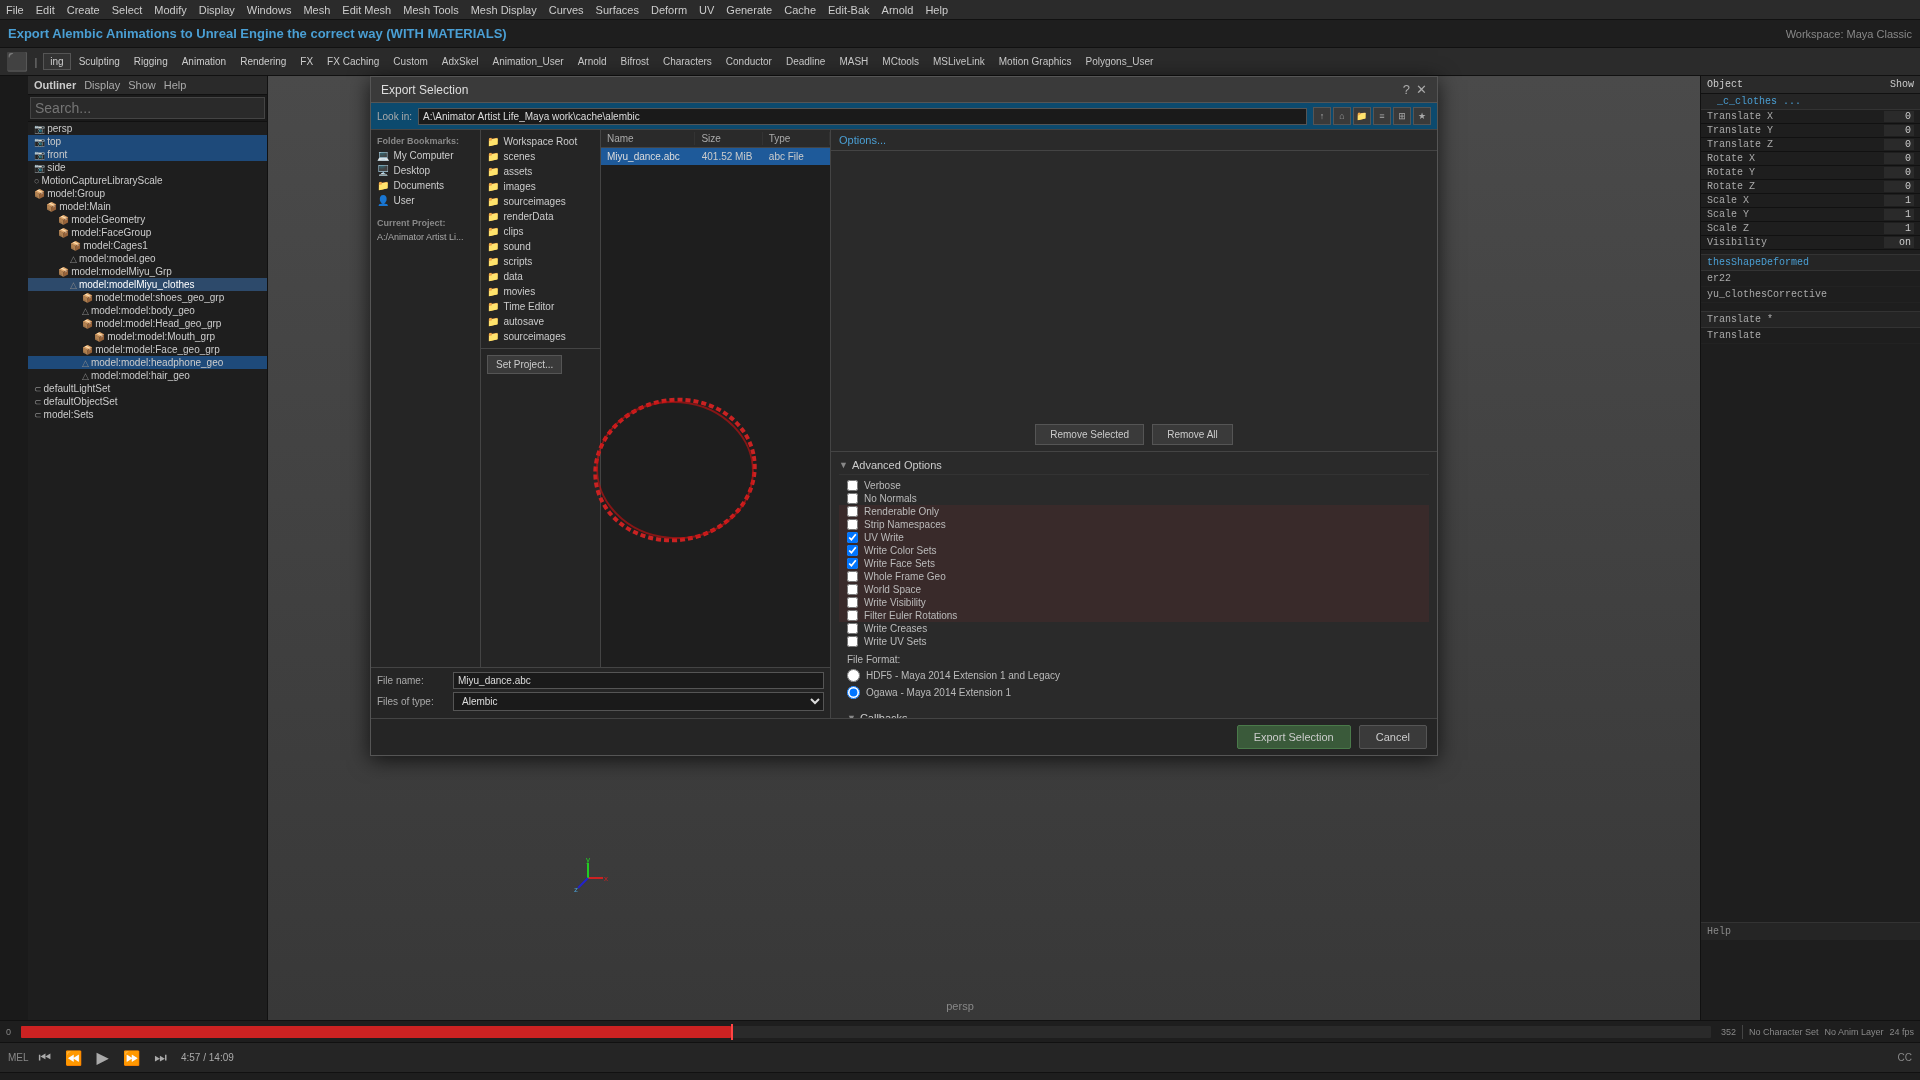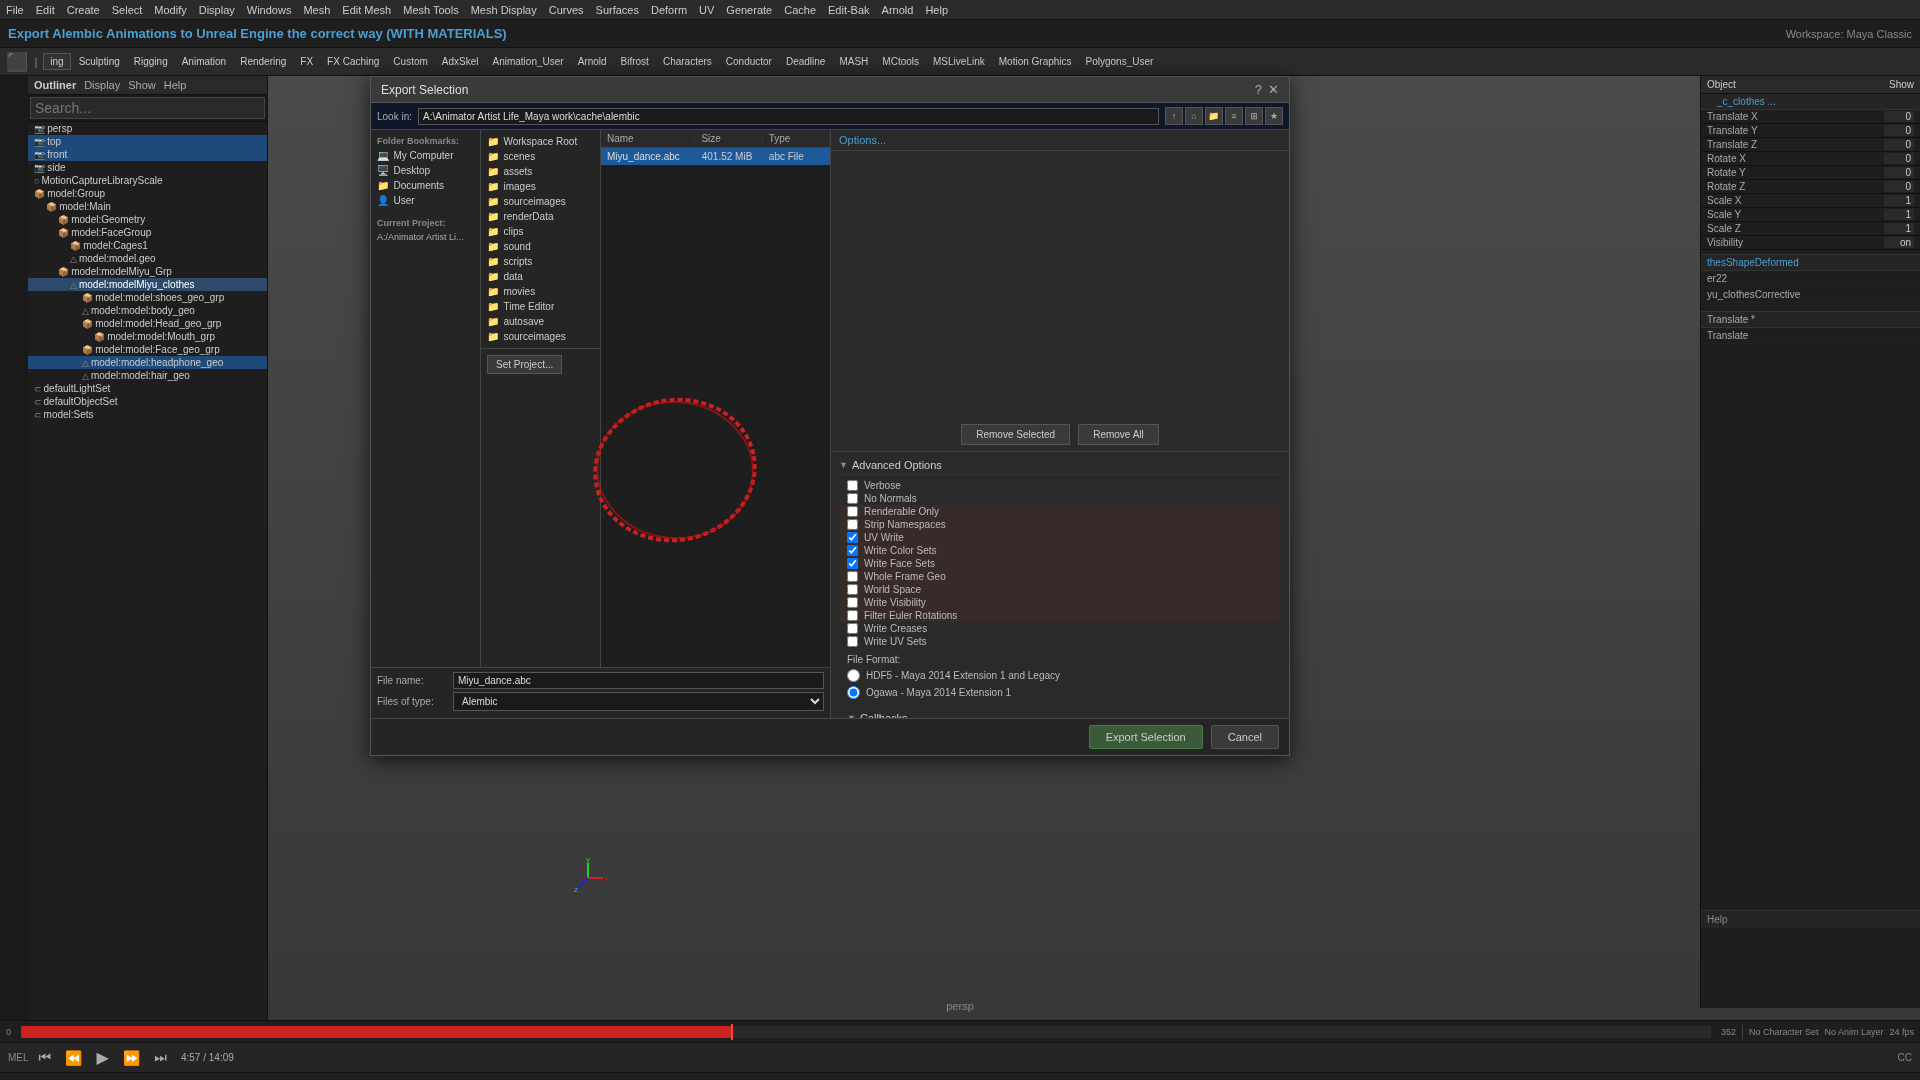--- a/index.html
+++ b/index.html
@@ -129,24 +129,25 @@
       width: 100%;
       height: 100%;
       background: linear-gradient(180deg, #4a4a4a 0%, #383838 100%);
     }
 
     
     .channel-box {
       position: absolute;
       top: 76px; right: 0;
       width: 220px;
-      bottom: 72px;
+      bottom: 60px;
       background: #1e1e1e;
       border-left: 1px solid #111;
       font-size: 10px;
+      font-family: Liberation Mono, monospace;
     }
     .cb-header {
       background: #2a2a2a;
       padding: 3px 6px;
       display: flex;
       justify-content: space-between;
       border-bottom: 1px solid #111;
     }
     .cb-row {
       display: flex;
@@ -177,21 +178,21 @@
     .playback-btn {
       cursor: pointer;
       color: #aaa;
       font-size: 14px;
       padding: 2px 4px;
     }
     .dialog {
       position: absolute;
       top: 76px;
       left: 370px;
-      width: 920px;
+      width: 1068px;
       height: 680px;
       background: #2d2d2d;
       border: 1px solid #555;
       box-shadow: 0 4px 20px rgba(0,0,0,0.7);
       display: flex;
       flex-direction: column;
       pointer-events: all;
       z-index: 100;
     }
     .dialog-title {
@@ -221,21 +222,21 @@
     }
 
     
     .file-browser {
       width: 460px;
       display: flex;
       flex-direction: column;
       border-right: 1px solid #444;
     }
     .look-in-bar {
-      background: #0f172a;
+      background: #0c4a6e;
       padding: 4px 6px;
       display: flex;
       align-items: center;
       gap: 6px;
       border-bottom: 1px solid #444;
     }
     .look-in-label { color: #aaa; font-size: 10px; white-space: nowrap; }
     .look-in-path {
       flex: 1;
       background: #1a1a1a;

